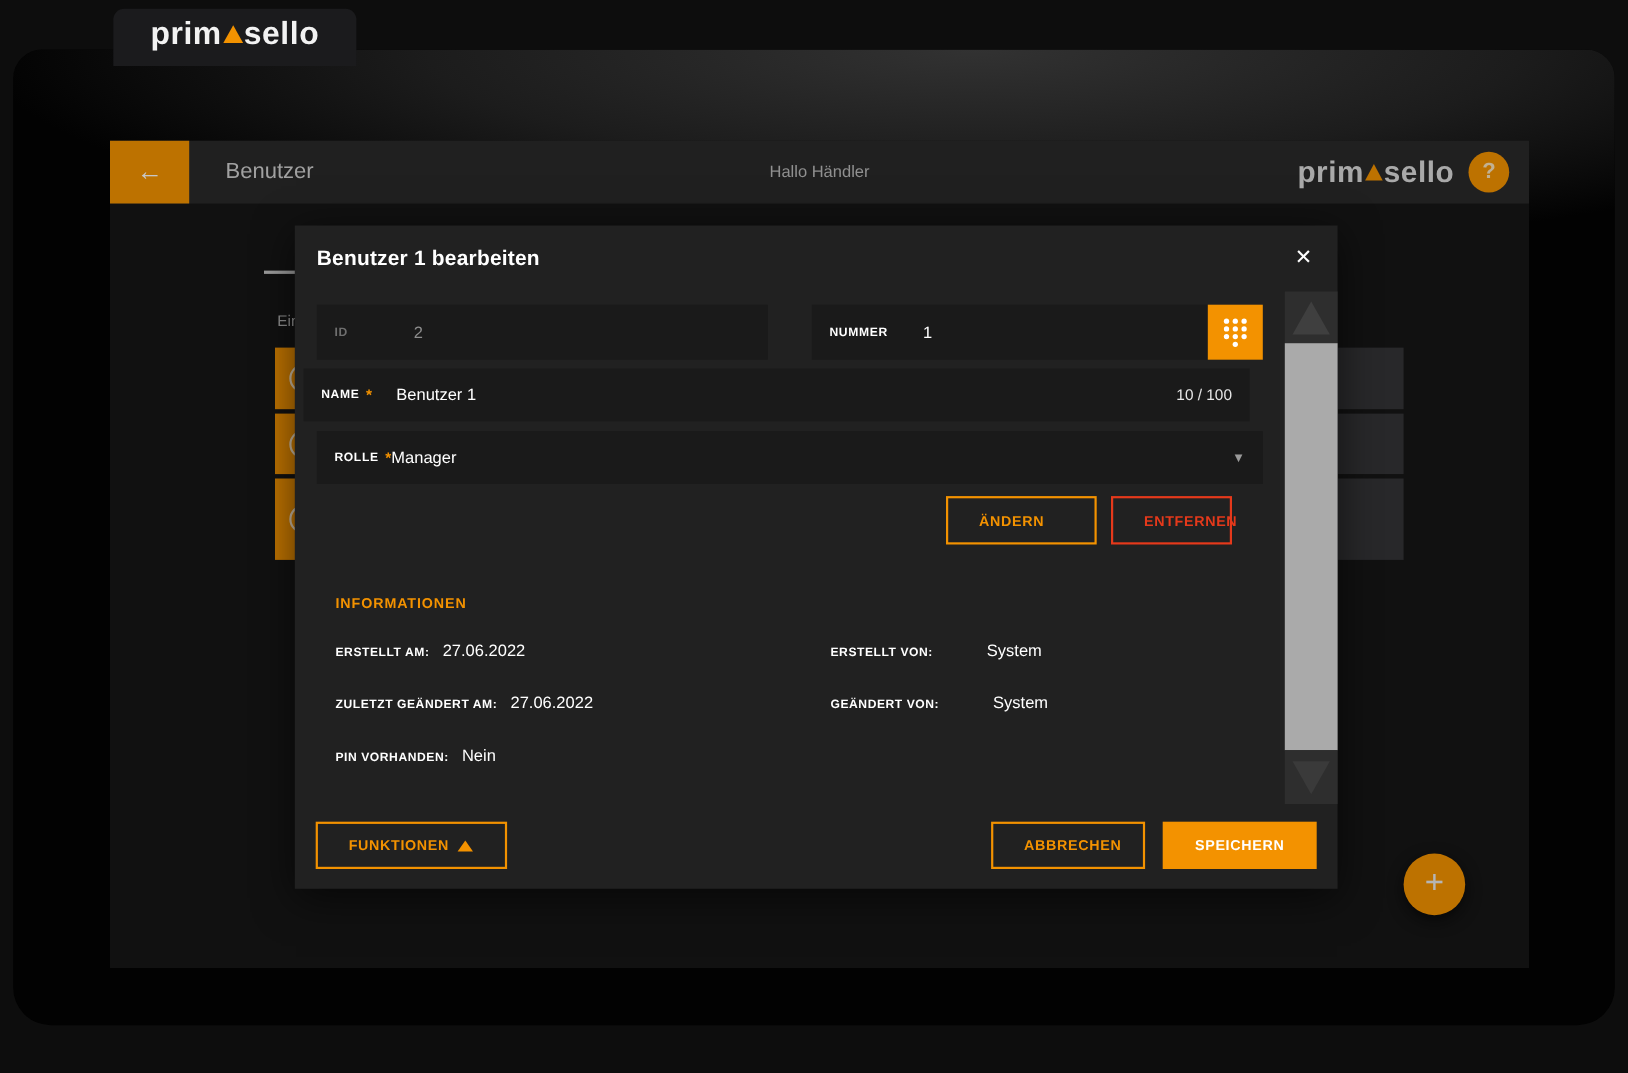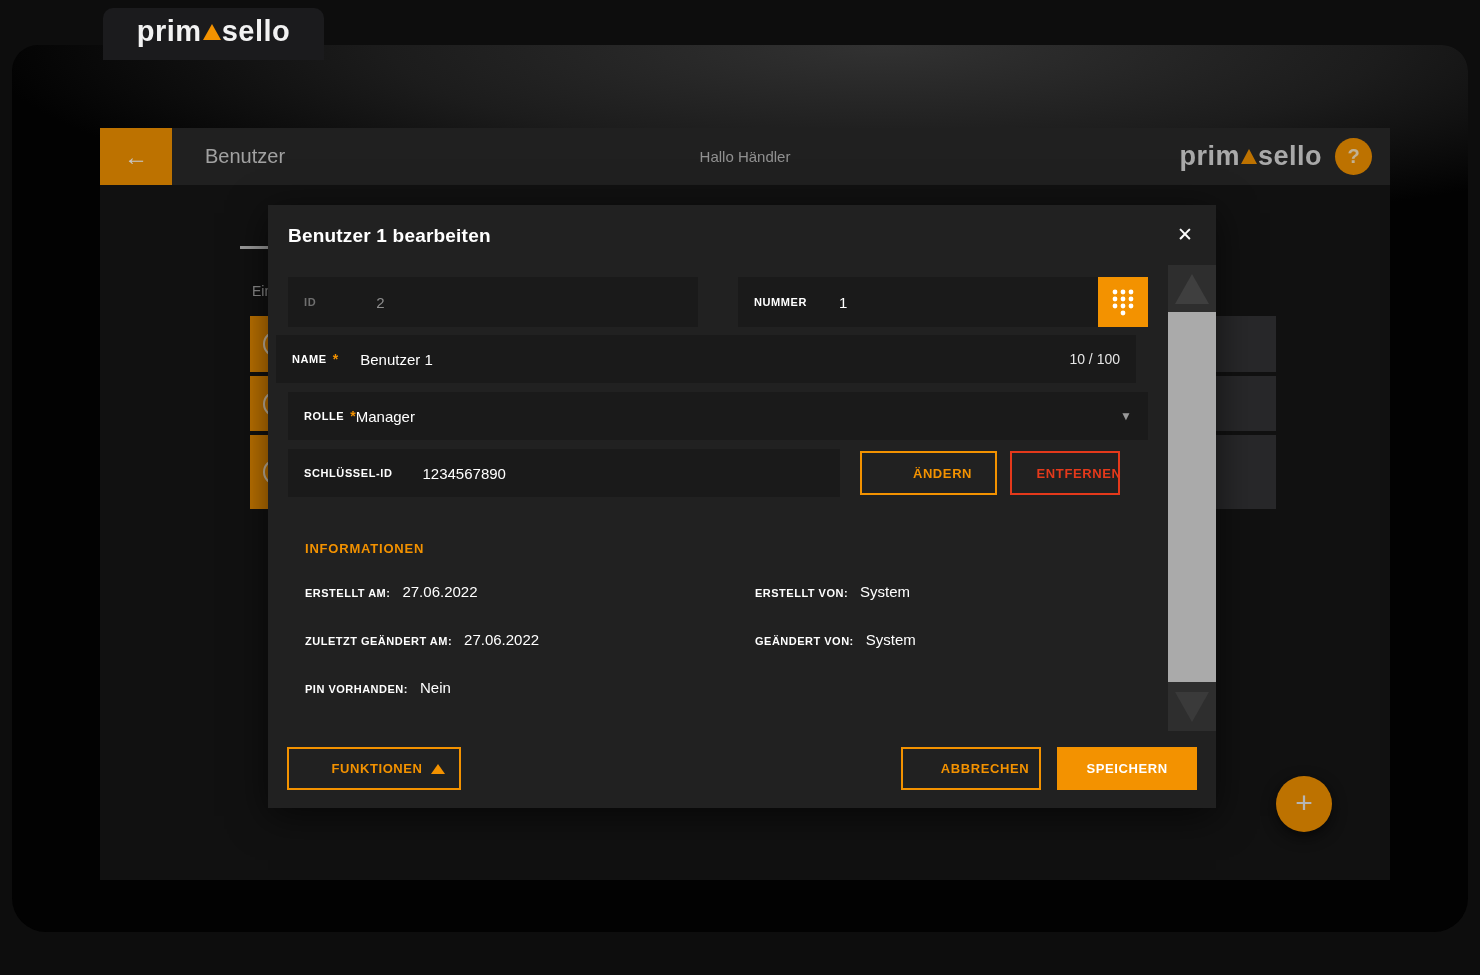--- a/index.html
+++ b/index.html
@@ -73,29 +73,29 @@
   .field-name .f-value { margin-left:22px; }
   .counter { margin-left:auto; color:#e6e6e6; font-size:14px; }
   .field-rolle { left:20px; top:187px; width:860px; cursor:pointer; }
   .field-rolle .f-value { }
   .dd-chevron { margin-left:auto; color:#9a9a9a; font-size:12px; }
   .field-key { left:20px; top:244px; width:552px; }
   .field-key .f-value { margin-left:30px; }
 
   .btn-outline { position:absolute; border:2px solid #f39200; color:#f39200; background:transparent;
                  font-family:"Liberation Sans", sans-serif; font-size:13px; font-weight:bold; letter-spacing:.6px;
-                 display:flex; align-items:center; justify-content:center; gap:8px; cursor:pointer;padding-left:28px; }
+                 display:flex; align-items:center; justify-content:flex-start; gap:8px; cursor:pointer;padding-left:28px; }
   .btn-aendern   { left:592px; top:246px; width:137px; height:44px; }
   .btn-entfernen { left:742px; top:246px; width:110px; height:44px; border-color:#e5391b; color:#e5391b; }
 
   .info-heading { position:absolute; left:37px; top:336px; color:#f39200; font-size:13px; font-weight:bold; letter-spacing:.8px; }
   .info-pair { position:absolute; display:flex; align-items:baseline; white-space:nowrap; }
   .info-label { color:#fff; font-size:11px; font-weight:bold; letter-spacing:.5px; }
   .info-value { color:#fff; font-size:15px; margin-left:12px; }
-  .ip-c1 { left:37px; } .ip-c2 { left:487px; }
+  .ip-c1 { left:37px; } .ip-c2 { left:487px;gap:37px; }
   .ip-r1 { top:378px; } .ip-r2 { top:426px; } .ip-r3 { top:474px; }
 
   .btn-funktionen { left:19px;  top:542px; width:174px; height:43px; }
   .btn-abbrechen  { left:633px; top:542px; width:140px; height:43px; }
   .btn-speichern  { position:absolute; left:789px; top:542px; width:140px; height:43px; background:#f39200;
                     border:none; color:#fff; font-family:"Liberation Sans", sans-serif; font-size:13px; font-weight:bold;
                     letter-spacing:.6px; display:flex; align-items:center; justify-content:center; cursor:pointer; }
   .tri-up { display:inline-block; width:0; height:0; border-left:7px solid transparent;
             border-right:7px solid transparent; border-bottom:10px solid #f39200; }
 
@@ -205,24 +205,20 @@
       <span class="counter">10 / 100</span>
     </div>
 
     <div class="field field-rolle">
       <span class="f-label">ROLLE</span>
       <span class="req">*</span>
       <span class="f-value">Manager</span>
       <span class="dd-chevron">▼</span>
     </div>
 
-    <div class="field field-key">
-      <span class="f-label">SCHLÜSSEL-ID</span>
-      <span class="f-value">1234567890</span>
-    </div>
     <button class="btn-outline btn-aendern">
       <span>ÄNDERN</span>
     </button>
     <button class="btn-outline btn-entfernen">
       <span>ENTFERNEN</span>
     </button>
 
     <div class="info-heading">INFORMATIONEN</div>
     <div class="info-pair ip-c1 ip-r1">
       <span class="info-label">ERSTELLT AM:</span>

